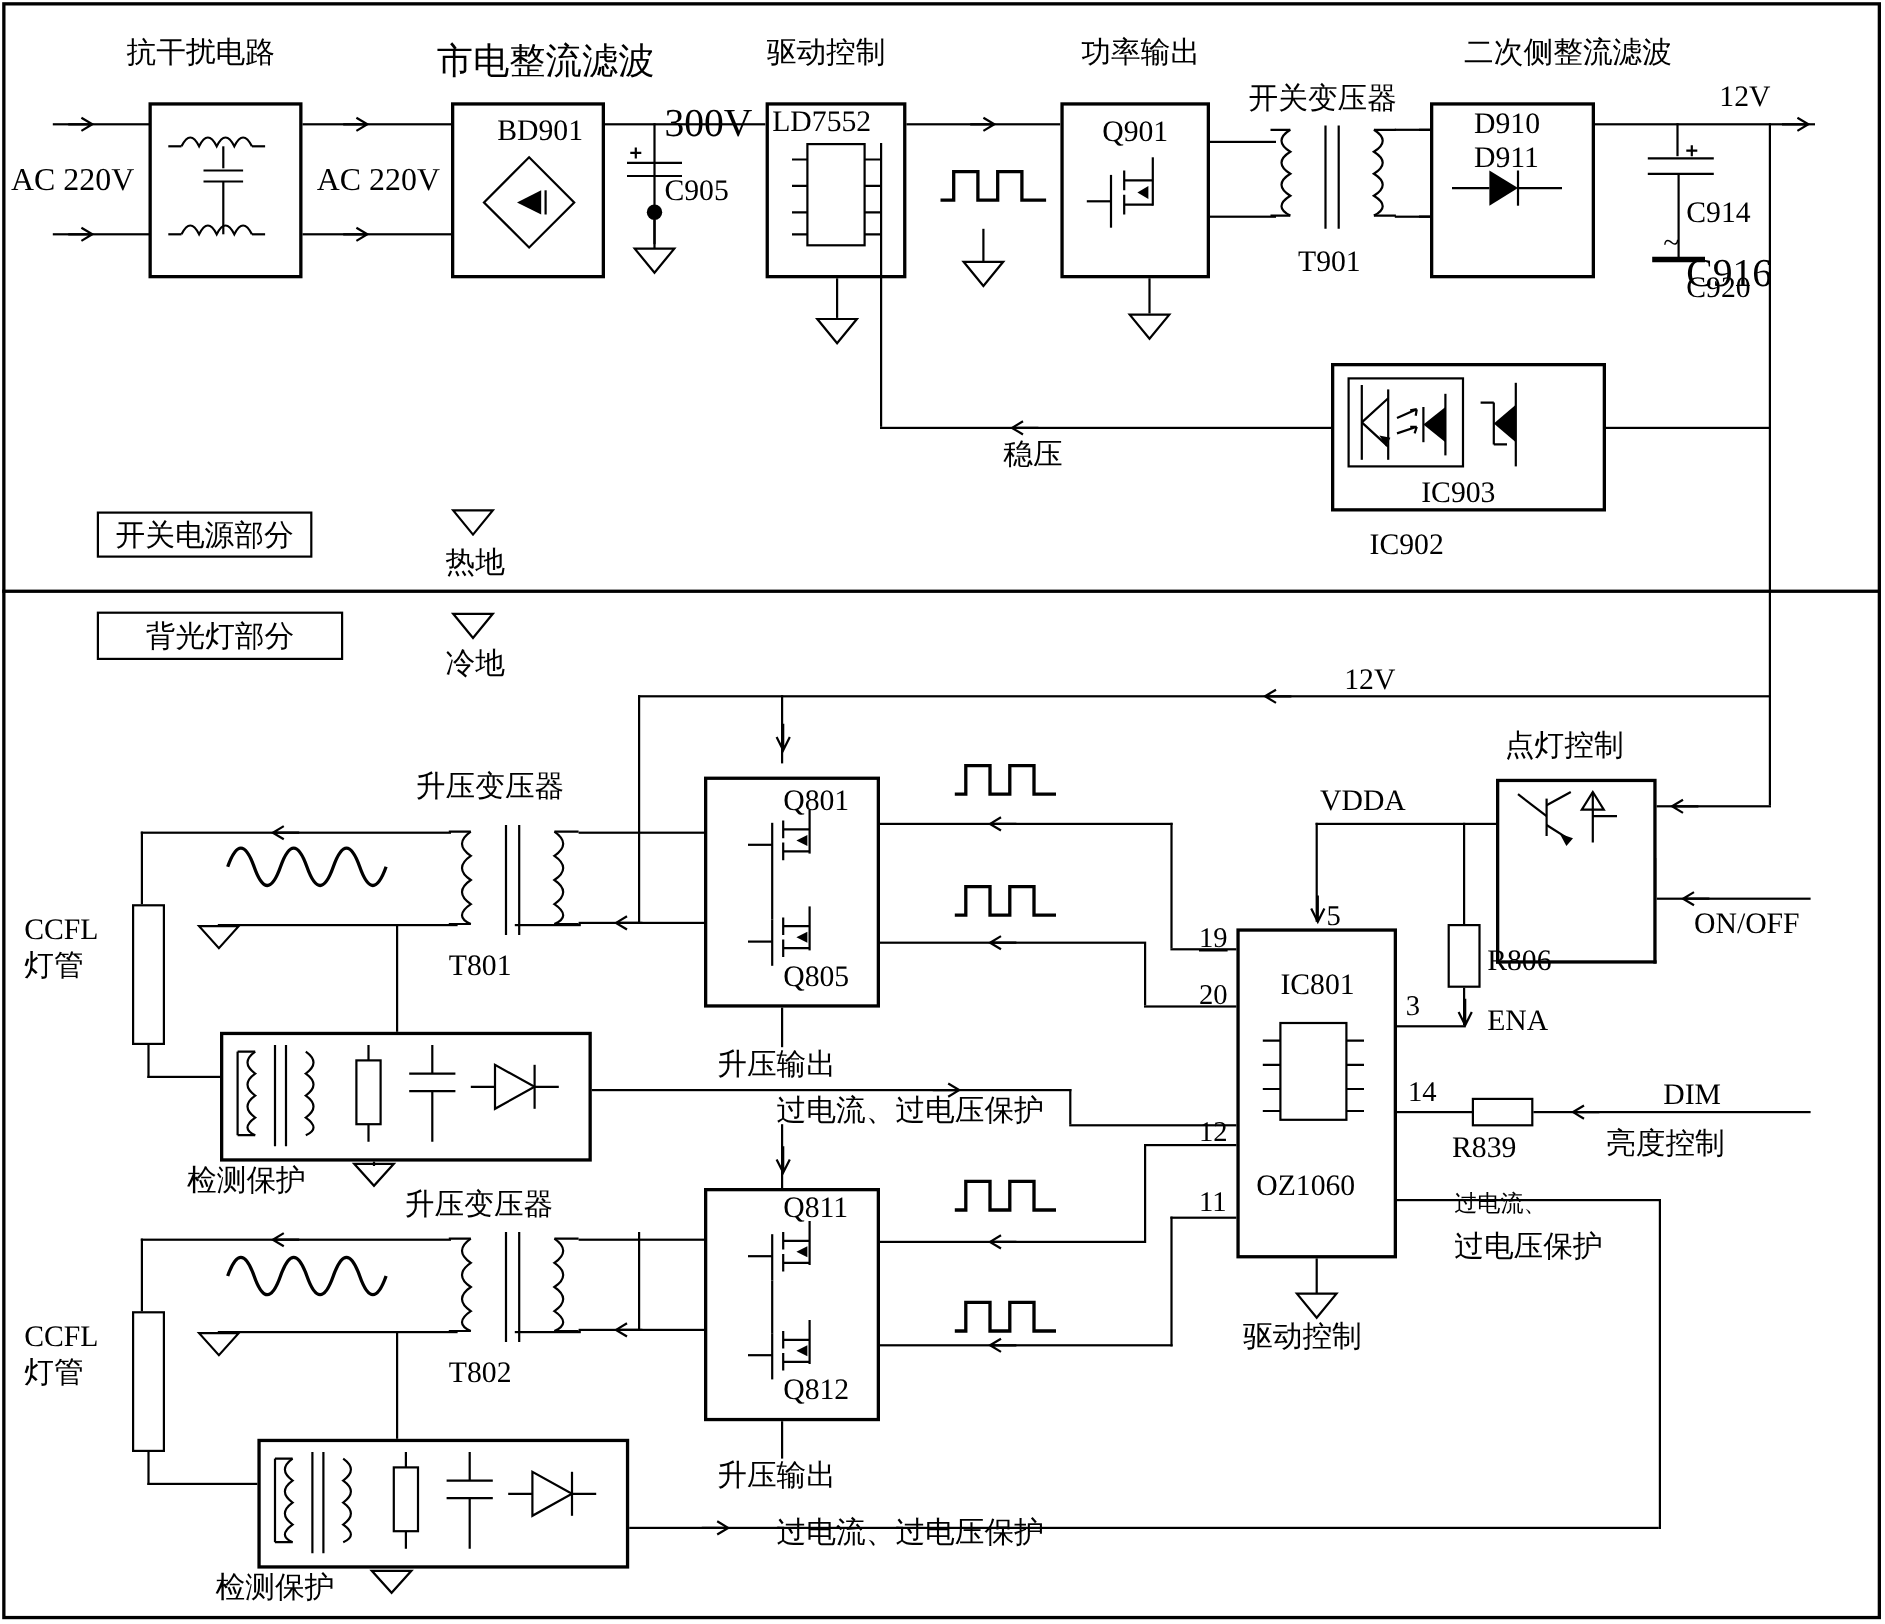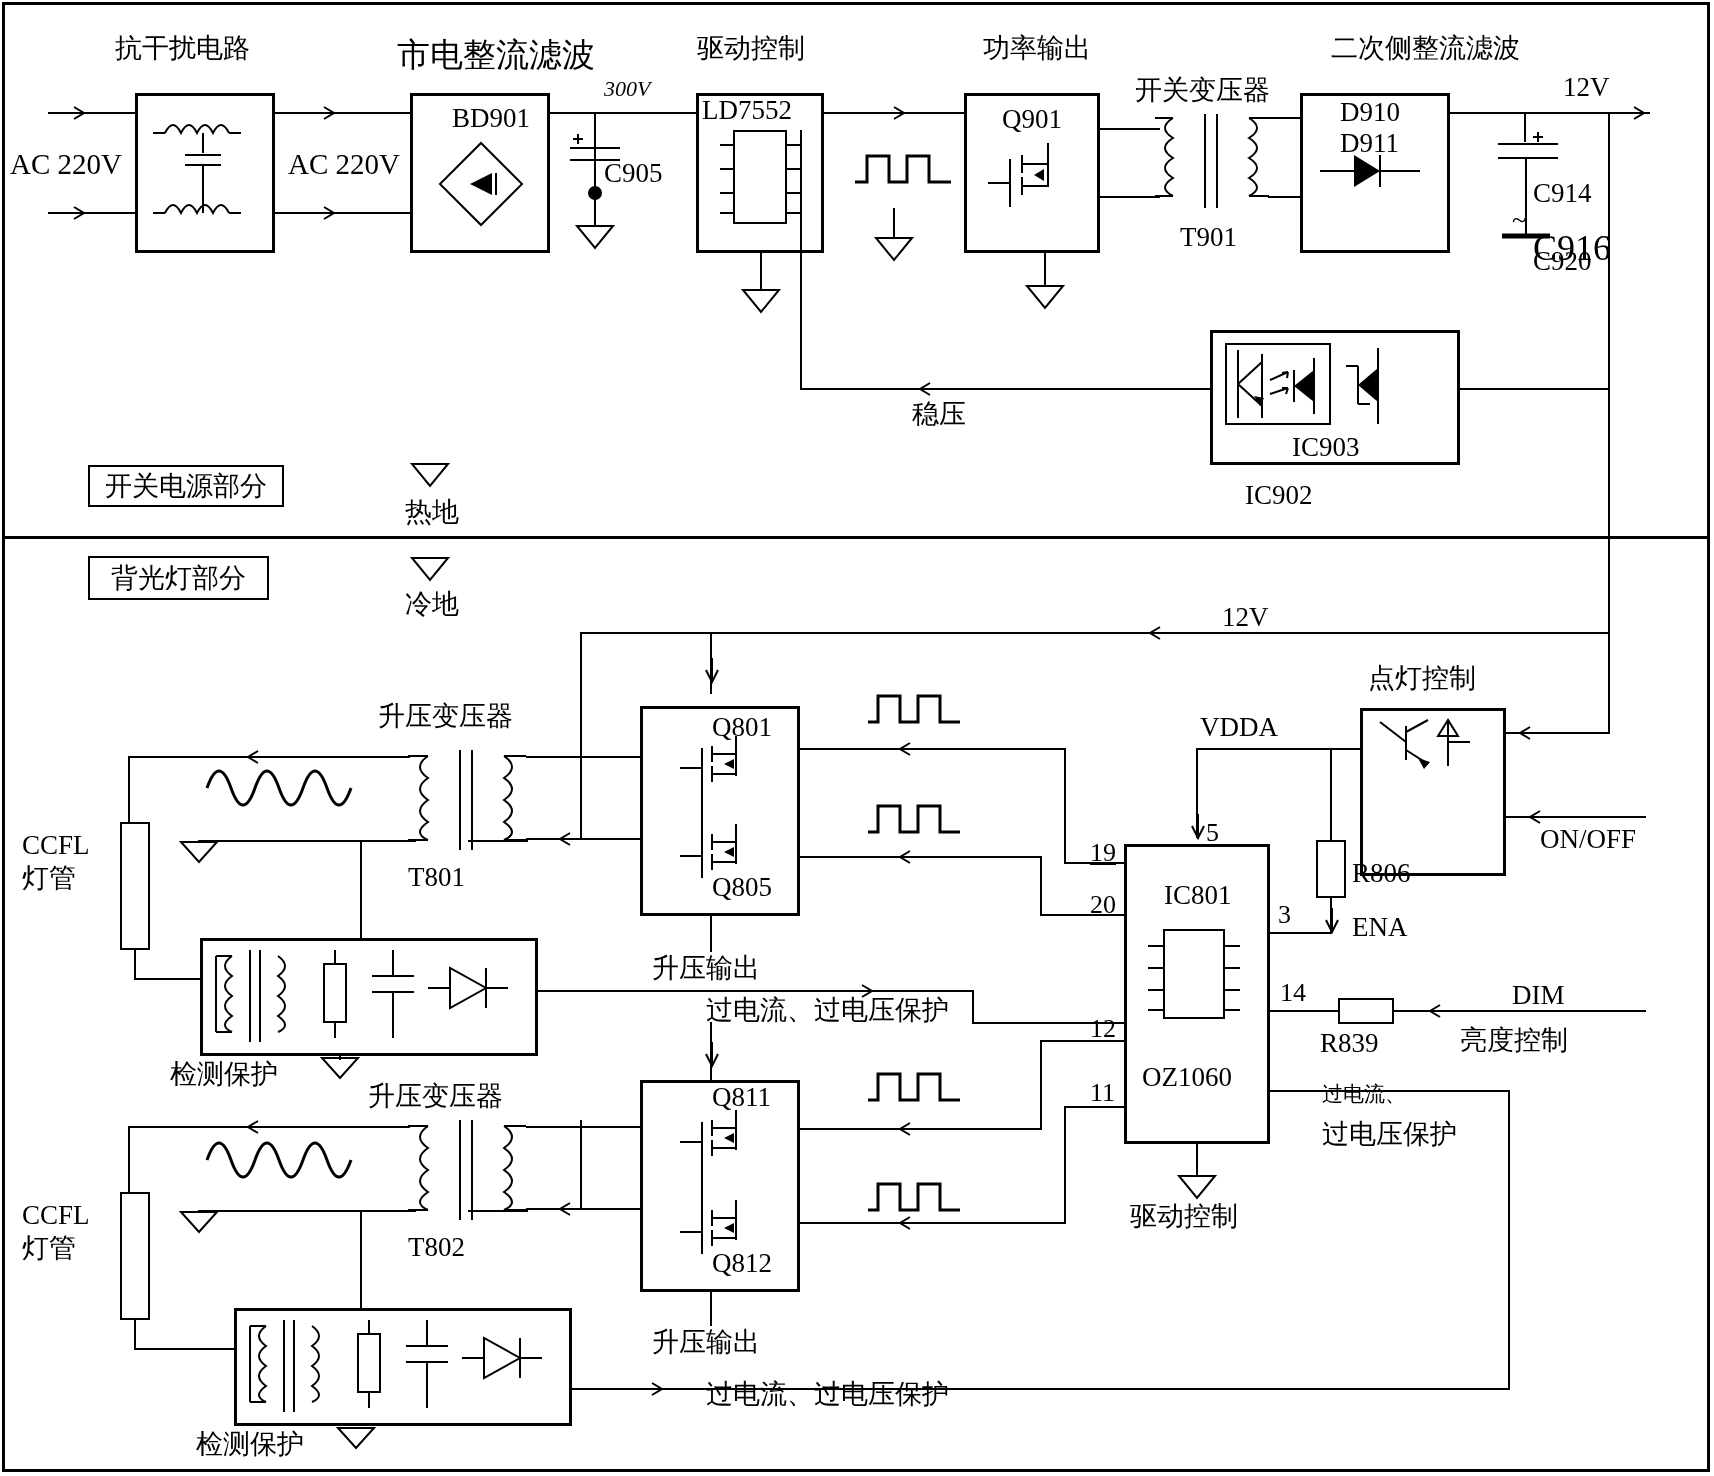--- a/index.html
+++ b/index.html
@@ -77,21 +77,21 @@
 
   <div class="hline" style="left:550px;top:112px;width:146px;"></div>
   <div class="vline" style="left:594px;top:112px;height:110px;"></div>
 
   <svg style="left:560px;top:130px;width:70px;height:60px;">
     <path d="M10,18 h50" stroke="#000" stroke-width="2"></path>
     <path d="M10,30 h50" stroke="#000" stroke-width="2"></path>
     <path d="M18,4 v10 M13,9 h10" stroke="#000" stroke-width="2"></path>
   </svg>
   <div class="lbl" style="left:604px;top:158px;font-size:27px;">C905</div>
-  <div class="lbl" style="left:604px;top:76px;font-size:22px;font-style:italic;">300V</div>
+  <div class="lbl" style="left:604px;top:92px;font-size:36px;">300V</div>
 
   <div style="position:absolute;left:588px;top:186px;width:14px;height:14px;background:#000;border-radius:50%;"></div>
 
   <svg style="left:575px;top:224px;width:40px;height:30px;">
       <path d="M2,2 L38,2 L20,24 Z" fill="none" stroke="#000" stroke-width="2"></path>
     </svg>
   <div class="vline" style="left:594px;top:200px;height:26px;"></div>
 
   <div class="box" style="left:696px;top:93px;width:128px;height:160px;"></div>
   <div class="lbl" style="left:702px;top:95px;font-size:27px;">LD7552</div>
@@ -220,21 +220,21 @@
 
   <div class="tagbox" style="left:88px;top:465px;width:196px;height:42px;">
     <span class="cn" style="font-size:27px;">开关电源部分</span>
   </div>
 
   <svg style="left:410px;top:462px;width:40px;height:30px;">
       <path d="M2,2 L38,2 L20,24 Z" fill="none" stroke="#000" stroke-width="2"></path>
     </svg>
   <div class="lbl cn" style="left:405px;top:496px;font-size:27px;">热地</div>
 
-  <div class="tagbox" style="left:88px;top:556px;width:181px;height:44px;">
+  <div class="tagbox" style="left:88px;top:556px;width:224px;height:44px;">
     <span class="cn" style="font-size:27px;">背光灯部分</span>
   </div>
   <svg style="left:410px;top:556px;width:40px;height:30px;">
       <path d="M2,2 L38,2 L20,24 Z" fill="none" stroke="#000" stroke-width="2"></path>
     </svg>
   <div class="lbl cn" style="left:405px;top:588px;font-size:27px;">冷地</div>
 
   <div class="lbl" style="left:1222px;top:602px;font-size:27px;">12V</div>
   <div class="hline" style="left:580px;top:632px;width:1030px;"></div>
   <svg style="left:1150px;top:620px;width:34px;height:26px;">

